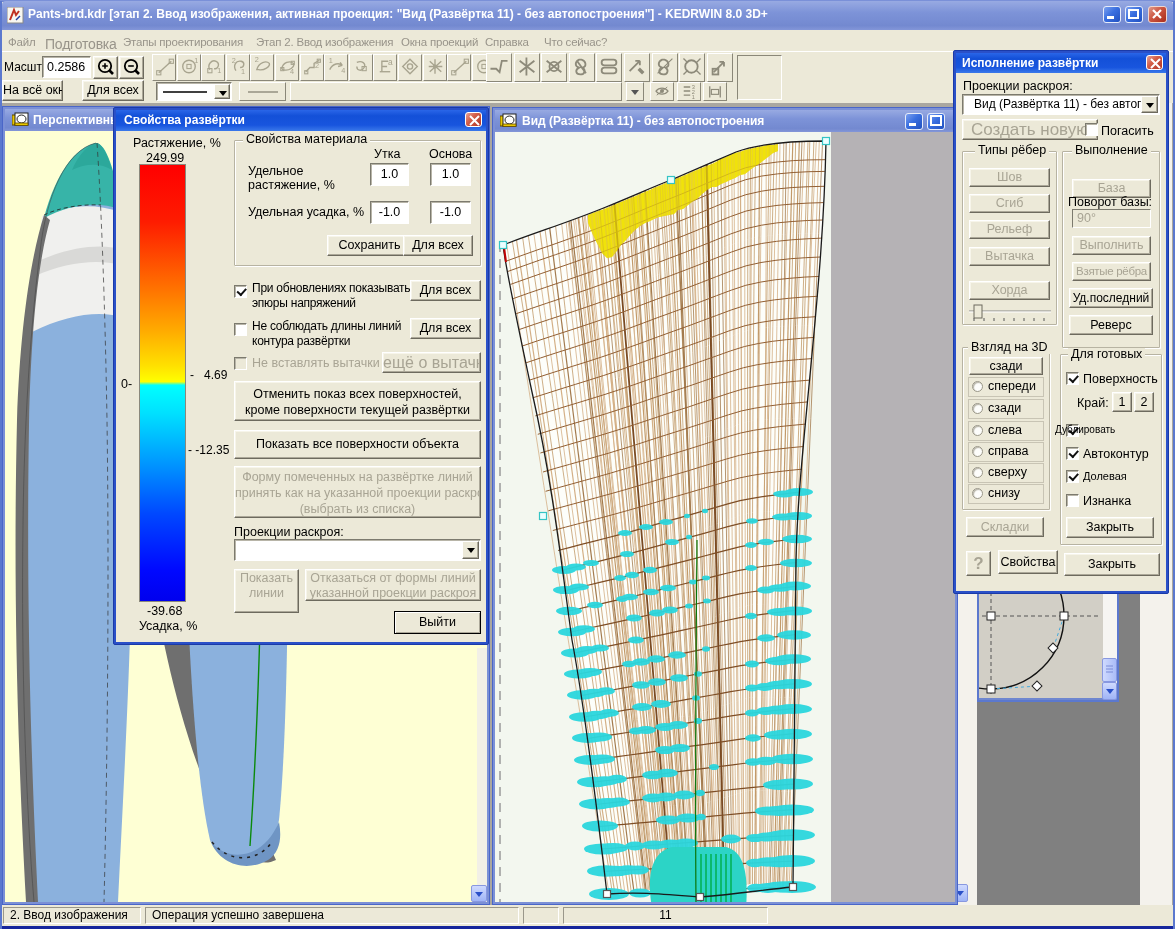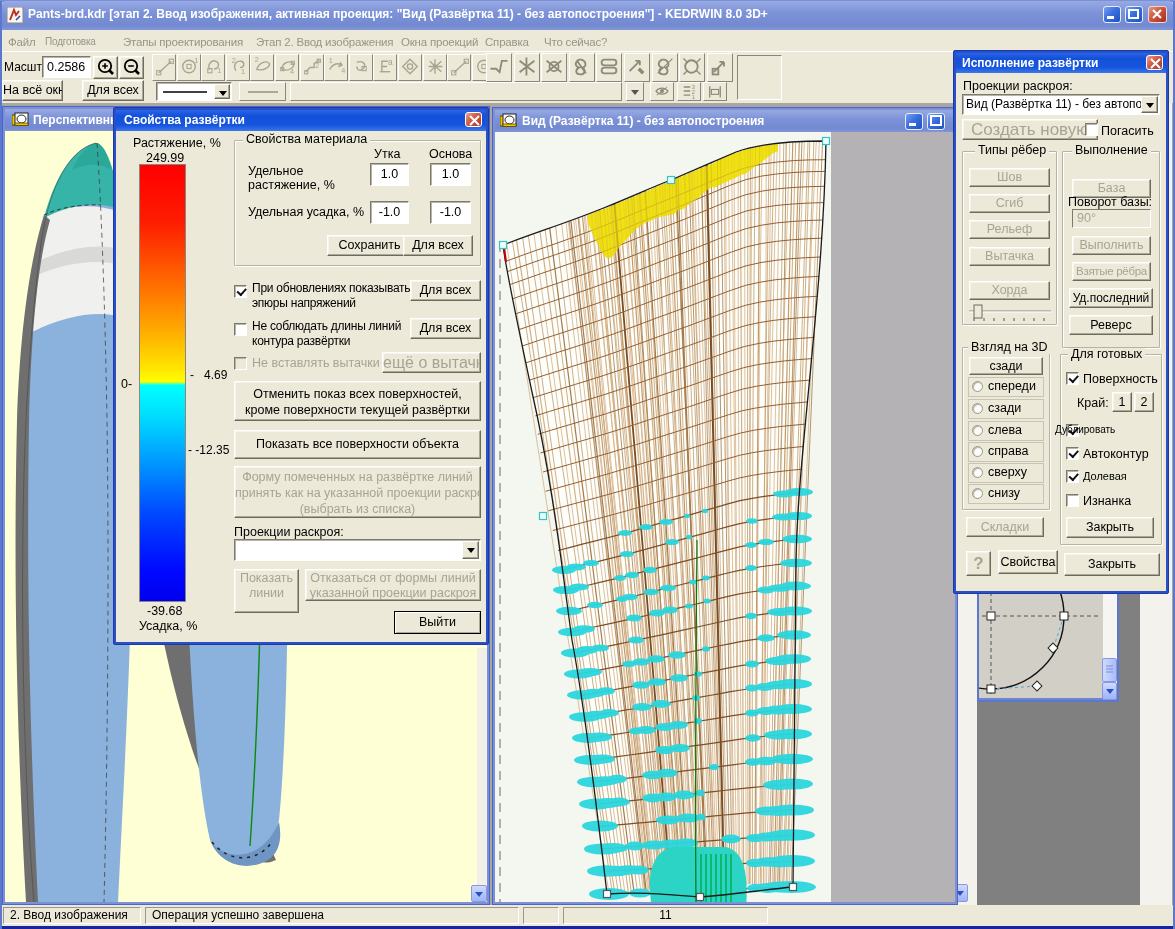--- a/index.html
+++ b/index.html
@@ -39,21 +39,21 @@
 <div class="abs mmb" style="left:1103px;top:6px;z-index:3"><svg width="16" height="15">
       <rect x="3" y="9" width="7" height="3" fill="#fff"></rect>
     </svg></div>
 <div class="abs mmb" style="left:1125px;top:6px;z-index:3"><svg width="16" height="15">
       <rect x="3" y="3" width="9" height="8" fill="none" stroke="#fff" stroke-width="2"></rect>
     </svg></div>
 <div class="abs" style="left:1148px;top:6px;z-index:3;width:19px;height:17px;border-radius:3px;background:linear-gradient(135deg,#e09a8a 0%,#cc5540 45%,#a82c1c 100%);border:1px solid #f0d8d0"><svg width="17" height="15">
       <path d="M4,3 L12,11 M12,3 L4,11" stroke="#fff" stroke-width="2.2"></path>
     </svg></div>
 <div class="abs" style="left:8px;top:36px;z-index:2;color:#98948a;font-size:11.5px;letter-spacing:-0.2px;white-space:nowrap">Файл</div>
-<div class="abs" style="left:45px;top:36px;z-index:2;color:#98948a;font-size:10px;letter-spacing:-0.2px;white-space:nowrap">Подготовка</div>
+<div class="abs" style="left:45px;top:36px;z-index:2;color:#98948a;font-size:14px;letter-spacing:-0.2px;white-space:nowrap">Подготовка</div>
 <div class="abs" style="left:123px;top:36px;z-index:2;color:#98948a;font-size:11.5px;letter-spacing:-0.2px;white-space:nowrap">Этапы проектирования</div>
 <div class="abs" style="left:256px;top:36px;z-index:2;color:#98948a;font-size:11.5px;letter-spacing:-0.2px;white-space:nowrap">Этап 2. Ввод изображения</div>
 <div class="abs" style="left:401px;top:36px;z-index:2;color:#98948a;font-size:11.5px;letter-spacing:-0.2px;white-space:nowrap">Окна проекций</div>
 <div class="abs" style="left:485px;top:36px;z-index:2;color:#98948a;font-size:11.5px;letter-spacing:-0.2px;white-space:nowrap">Справка</div>
 <div class="abs" style="left:544px;top:36px;z-index:2;color:#98948a;font-size:11.5px;letter-spacing:-0.2px;white-space:nowrap">Что сейчас?</div>
 <div class="abs" style="left:2px;top:51px;width:1171px;height:52px;z-index:2;border-top:1px solid #fff"></div>
 <div class="abs" style="left:4px;top:60px;z-index:3;font-size:12px;color:#000">Масшт</div>
 <div class="abs sunk" style="left:42px;top:56px;width:49px;height:22px;z-index:3;font-size:12.5px;line-height:20px;padding-left:4px">0.2586</div>
 <div class="abs bt" style="left:93px;top:56px;width:25px;height:23px;z-index:3"><svg width="22" height="21">
       <circle cx="10" cy="9" r="6.2" fill="none" stroke="#000" stroke-width="1.8"></circle>
@@ -659,21 +659,21 @@
 <div class="abs" style="left:953px;top:50px;width:216px;height:544px;background:#2a50c8;z-index:30;border:1px solid #1a3aa8;border-radius:2px"></div>
 <div class="abs vivid" style="left:956px;top:53px;width:210px;height:20px;z-index:31"></div>
 <div class="abs ttxt" style="left:962px;top:56px;z-index:32">Исполнение развёртки</div>
 <div class="abs xbtn" style="left:1146px;top:55px;z-index:32">
     <svg width="11" height="11">
       <path d="M1,1 L10,10 M10,1 L1,10" stroke="#fff" stroke-width="2"></path>
     </svg>
   </div>
 <div class="abs" style="left:956px;top:73px;width:210px;height:518px;background:#ece9d8;z-index:31"></div>
 <div class="abs" style="left:963px;top:79px;font-size:12.5px;z-index:32">Проекции раскроя:</div>
-<div class="abs combo" style="left:962px;top:94px;width:198px;height:21px;z-index:32;font-size:12px;line-height:19px;padding-left:3px;white-space:nowrap;overflow:hidden">Вид (Развёртка 11) - без автопос<div class="cbarrow"></div></div>
+<div class="abs combo" style="left:962px;top:94px;width:198px;height:21px;z-index:32;font-size:12px;line-height:19px;padding-left:11px;white-space:nowrap;overflow:hidden">Вид (Развёртка 11) - без автопос<div class="cbarrow"></div></div>
 <div class="abs bt dis" style="left:962px;top:119px;width:136px;height:21px;font-size:17px;line-height:19px;z-index:32">Создать новую</div>
 <div class="chk" style="left:1085px;top:123px;z-index:32"></div>
 <div class="abs" style="left:1101px;top:124px;font-size:12.5px;z-index:32">Погасить</div>
 <div class="grp" style="left:962px;top:151px;width:95px;height:174px;z-index:32"></div>
 <div class="grplbl abs" style="left:975px;top:144px;z-index:32">Типы рёбер</div>
 <div class="abs bt dis" style="left:969px;top:168px;width:81px;height:19px;font-size:12.5px;line-height:17px;z-index:32">Шов</div>
 <div class="abs bt dis" style="left:969px;top:194px;width:81px;height:19px;font-size:12.5px;line-height:17px;z-index:32">Сгиб</div>
 <div class="abs bt dis" style="left:969px;top:220px;width:81px;height:19px;font-size:12.5px;line-height:17px;z-index:32">Рельеф</div>
 <div class="abs bt dis" style="left:969px;top:247px;width:81px;height:19px;font-size:12.5px;line-height:17px;z-index:32">Вытачка</div>
 <div class="abs bt dis" style="left:969px;top:281px;width:81px;height:19px;font-size:12.5px;line-height:17px;z-index:32">Хорда</div>

